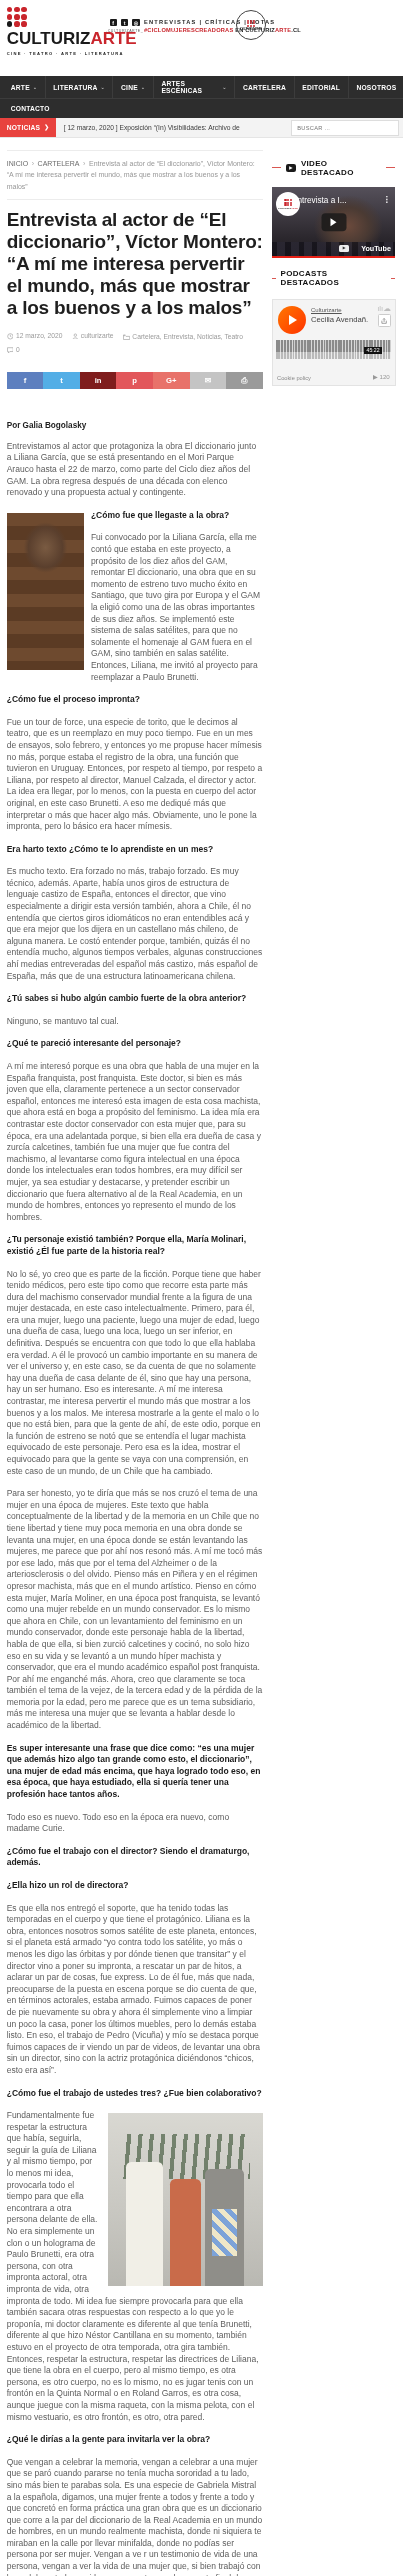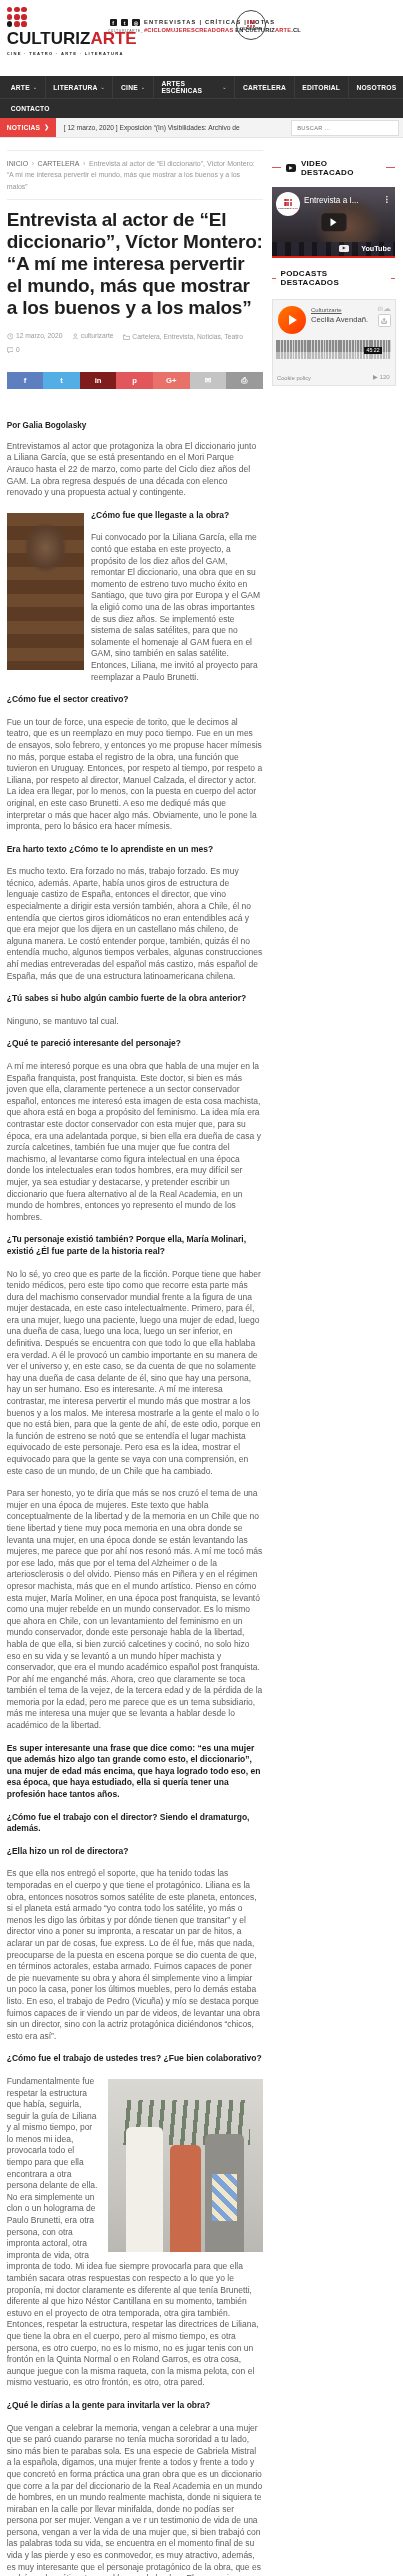--- a/index.html
+++ b/index.html
@@ -70,21 +70,21 @@
   
   .side-head{display:flex;align-items:center;justify-content:center;gap:4.6px;font-weight:800;font-size:8px;letter-spacing:0.3px;color:#111;}
   .side-head .dash{width:9.3px;height:1.5px;background:#d95752;}
   .side-head .dash.s{width:4.1px;}
   .yt-badge{width:10.8px;height:7.7px;background:#1a1a1a;border-radius:2.1px;color:#fff;font-size:4.1px;display:inline-flex;align-items:center;justify-content:center;}
   .video{margin-top:10.3px;width:123px;height:71px;position:relative;cursor:pointer;overflow:hidden;background:
     radial-gradient(46px 41px at 62% 55%,#6b4a3c 0%,#4a3a33 45%,transparent 75%),
     linear-gradient(180deg,#55505a 0%,#2c282e 70%,#1d1b20 100%);}
   .vid-logo{position:absolute;left:4.1px;top:5.2px;width:24px;height:24px;background:#fff;border-radius:50%;display:flex;flex-direction:column;align-items:center;justify-content:center;gap:1px;}
   .vid-logo .stamp-txt{font-size:2.3px;}
-  .vid-title{position:absolute;left:32px;top:9.3px;color:#fff;font-size:8.2px;}
+  .vid-title{position:absolute;left:20px;top:9.3px;color:#fff;font-size:8.2px;}
   .vid-menu{position:absolute;right:4.1px;top:7.2px;color:#fff;font-size:8.2px;font-weight:700;letter-spacing:0;}
   .vid-play{position:absolute;left:50%;top:50%;transform:translate(-50%,-50%);width:25px;height:17.5px;background:rgba(25,25,25,.82);border-radius:4.1px;display:flex;align-items:center;justify-content:center;}
   .vid-play i{display:block;width:0;height:0;border-left:6.7px solid #fff;border-top:4.1px solid transparent;border-bottom:4.1px solid transparent;}
   .vid-rail{position:absolute;bottom:2.1px;left:0;width:100%;height:13.4px;background:repeating-linear-gradient(90deg,#14121a 0 5.2px,#2a2733 5.2px 13.4px);opacity:.8;}
   .yt-mark{position:absolute;right:4.1px;bottom:5.2px;color:#fff;font-size:7.2px;font-weight:700;display:flex;align-items:center;gap:12px;}
   .yt-mark .yb{width:10.3px;height:7.2px;background:rgba(255,255,255,.92);border-radius:1.5px;color:#333;font-size:3.6px;display:flex;align-items:center;justify-content:center;}
   .vid-bar{position:absolute;bottom:0;left:0;width:100%;height:2.1px;background:#e62117;}
   .pod-head{margin-top:11.3px;}
   .sc1{margin-top:11.3px;width:122px;height:85px;background:#f4f4f4;border:0.5px solid #e3e3e3;position:relative;}
   .sc-play{position:absolute;left:5.2px;top:6.2px;width:28px;height:28px;border-radius:50%;background:linear-gradient(135deg,#ff7700,#ff3300);display:flex;align-items:center;justify-content:center;cursor:pointer;}
@@ -263,32 +263,33 @@
     <div class="author">Por Galia Bogolasky</div>
 
     <p class="para">Entrevistamos al actor que protagoniza la obra El diccionario junto a Liliana García, que se está presentando en el Mori Parque Arauco hasta el 22 de marzo, como parte del Ciclo diez años del GAM. La obra regresa después de una década con elenco renovado y una propuesta actual y contingente.</p>
 
     <div class="img-portrait"></div>
 
     <div>
 
     <p class="para q">¿Cómo fue que llegaste a la obra?</p>
         <p class="para a">Fui convocado por la Liliana García, ella me contó que estaba en este proyecto, a propósito de los diez años del GAM, remontar El diccionario, una obra que en su momento de estreno tuvo mucho éxito en Santiago, que tuvo gira por Europa y el GAM la eligió como una de las obras importantes de sus diez años. Se implementó este sistema de salas satélites, para que no solamente el homenaje al GAM fuera en el GAM, sino también en salas satélite. Entonces, Liliana, me invitó al proyecto para reemplazar a Paulo Brunetti.</p>
-        <p class="para q">¿Cómo fue el sector creativo?</p>
+        <p class="para q">¿Cómo fue el proceso impronta?</p>
         <p class="para a">Fue un tour de force, una especie de torito, que le decimos al teatro, que es un reemplazo en muy poco tiempo. Fue en un mes de ensayos, solo febrero, y entonces yo me propuse hacer mímesis no más, porque estaba el registro de la obra, una función que tuvieron en Uruguay. Entonces, por respeto al tiempo, por respeto a Liliana, por respeto al director, Manuel Calzada, el director y actor. La idea era llegar, por lo menos, con la puesta en cuerpo del actor original, en este caso Brunetti. A eso me dediqué más que interpretar o más que hacer algo más. Obviamente, uno le pone la impronta, pero lo básico era hacer mímesis.</p>
         <p class="para q">Era harto texto ¿Cómo te lo aprendiste en un mes?</p>
         <p class="para a">Es mucho texto. Era forzado no más, trabajo forzado. Es muy técnico, además. Aparte, había unos giros de estructura de lenguaje castizo de España, entonces el director, que vino especialmente a dirigir esta versión también, ahora a Chile, él no entendía que ciertos giros idiomáticos no eran entendibles acá y que era mejor que los dijera en un castellano más chileno, de alguna manera. Le costó entender porque, también, quizás él no entendía mucho, algunos tiempos verbales, algunas construcciones ahí medias entreveradas del español más castizo, más español de España, más que de una estructura latinoamericana chilena.</p>
         <p class="para q">¿Tú sabes si hubo algún cambio fuerte de la obra anterior?</p>
         <p class="para a">Ninguno, se mantuvo tal cual.</p>
         <p class="para q">¿Qué te pareció interesante del personaje?</p>
         <p class="para a">A mí me interesó porque es una obra que habla de una mujer en la España franquista, post franquista. Este doctor, si bien es más joven que ella, claramente pertenece a un sector conservador español, entonces me interesó esta imagen de esta cosa machista, que ahora está en boga a propósito del feminismo. La idea mía era contrastar este doctor conservador con esta mujer que, para su época, era una adelantada porque, si bien ella era dueña de casa y zurcía calcetines, también fue una mujer que fue contra del machismo, al levantarse como figura intelectual en una época donde los intelectuales eran todos hombres, era muy difícil ser mujer, ya sea estudiar y destacarse, y pretender escribir un diccionario que fuera alternativo al de la Real Academia, en un mundo de hombres, entonces yo represento el mundo de los hombres.</p>
         <p class="para q">¿Tu personaje existió también? Porque ella, María Molinari, existió ¿Él fue parte de la historia real?</p>
         <p class="para a">No lo sé, yo creo que es parte de la ficción. Porque tiene que haber tenido médicos, pero este tipo como que recorre esta parte más dura del machismo conservador mundial frente a la figura de una mujer destacada, en este caso intelectualmente. Primero, para él, era una mujer, luego una paciente, luego una mujer de edad, luego una dueña de casa, luego una loca, luego un ser inferior, en definitiva. Después se encuentra con que todo lo que ella hablaba era verdad. A él le provocó un cambio importante en su manera de ver el universo y, en este caso, se da cuenta de que no solamente hay una dueña de casa delante de él, sino que hay una persona, hay un ser humano. Eso es interesante. A mí me interesa contrastar, me interesa pervertir el mundo más que mostrar a los buenos y a los malos. Me interesa mostrarle a la gente el malo o lo que no está bien, para que la gente de ahí, de este odio, porque en la función de estreno se notó que se entendía el lugar machista equivocado de este personaje. Pero esa es la idea, mostrar el equivocado para que la gente se vaya con una comprensión, en este caso de un mundo, de un Chile que ha cambiado.</p>
         <p class="para a">Para ser honesto, yo te diría que más se nos cruzó el tema de una mujer en una época de mujeres. Este texto que habla conceptualmente de la libertad y de la memoria en un Chile que no tiene libertad y tiene muy poca memoria en una obra donde se levanta una mujer, en una época donde se están levantando las mujeres, me parece que por ahí nos resonó más. A mí me tocó más por ese lado, más que por el tema del Alzheimer o de la arteriosclerosis o del olvido. Pienso más en Piñera y en el régimen opresor machista, más que en el mundo artístico. Pienso en cómo esta mujer, María Moliner, en una época post franquista, se levantó como una mujer rebelde en un mundo conservador. Es lo mismo que ahora en Chile, con un levantamiento del feminismo en un mundo conservador, donde este personaje habla de la libertad, habla de que ella, si bien zurció calcetines y cocinó, no solo hizo eso en su vida y se levantó a un mundo híper machista y conservador, que era el mundo académico español post franquista. Por ahí me enganché más. Ahora, creo que claramente se toca también el tema de la vejez, de la tercera edad y de la pérdida de la memoria por la edad, pero me parece que es un tema subsidiario, más me interesa una mujer que se levanta a hablar desde lo académico de la libertad.</p>
         <p class="para q">Es super interesante una frase que dice como: “es una mujer que además hizo algo tan grande como esto, el diccionario”, una mujer de edad más encima, que haya logrado todo eso, en esa época, que haya estudiado, ella si quería tener una profesión hace tantos años.</p>
+        <p class="para a">Todo eso es nuevo. Todo eso en la época era nuevo, como madame Curie.</p>
         <p class="para q">¿Cómo fue el trabajo con el director? Siendo el dramaturgo, además.</p>
         <p class="para q">¿Ella hizo un rol de directora?</p>
         <p class="para a">Es que ella nos entregó el soporte, que ha tenido todas las temporadas en el cuerpo y que tiene el protagónico. Liliana es la obra, entonces nosotros somos satélite de este planeta, entonces, si el planeta está armado “yo contra todo los satélite, yo más o menos les digo las órbitas y por dónde tienen que transitar” y el director vino a poner su impronta, a rescatar un par de hitos, a aclarar un par de cosas, fue express. Lo de él fue, más que nada, preocuparse de la puesta en escena porque se dio cuenta de que, en términos actorales, estaba armado. Fuimos capaces de poner de pie nuevamente su obra y ahora él simplemente vino a limpiar un poco la casa, poner los últimos muebles, pero lo demás estaba listo. En eso, el trabajo de Pedro (Vicuña) y mío se destaca porque fuimos capaces de ir viendo un par de videos, de levantar una obra sin un director, sino con la actriz protagónica diciéndonos “chicos, esto era así”.</p>
         <p class="para q">¿Cómo fue el trabajo de ustedes tres? ¿Fue bien colaborativo?</p>
       </div>
 
     <div class="img-cast">
       <div class="scrawl"></div>
       <div class="fig doc"></div>
         <div class="fig her"></div>

